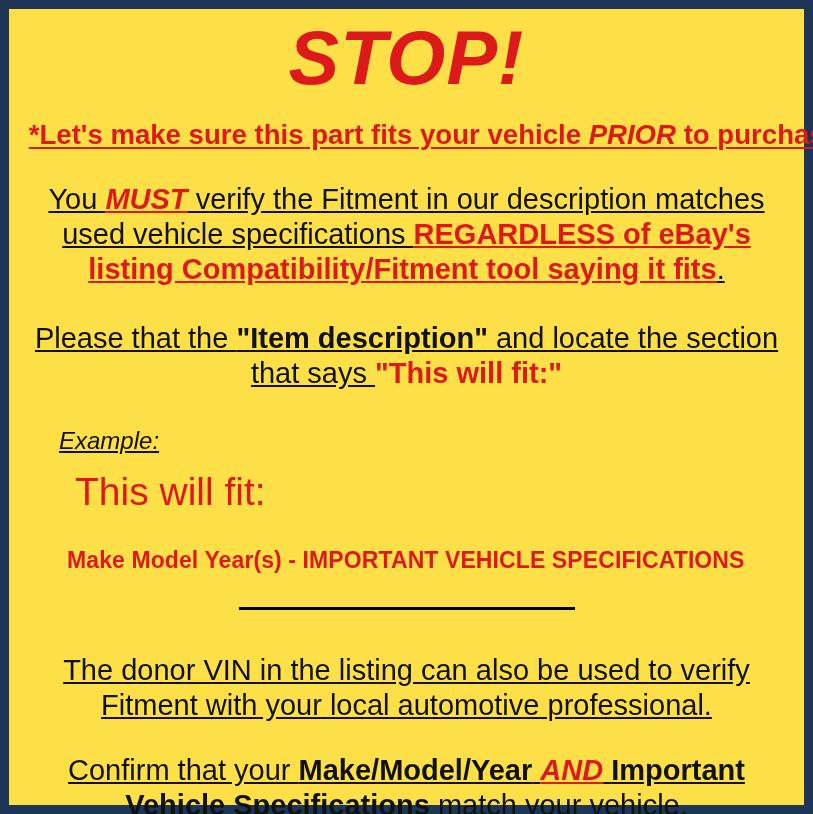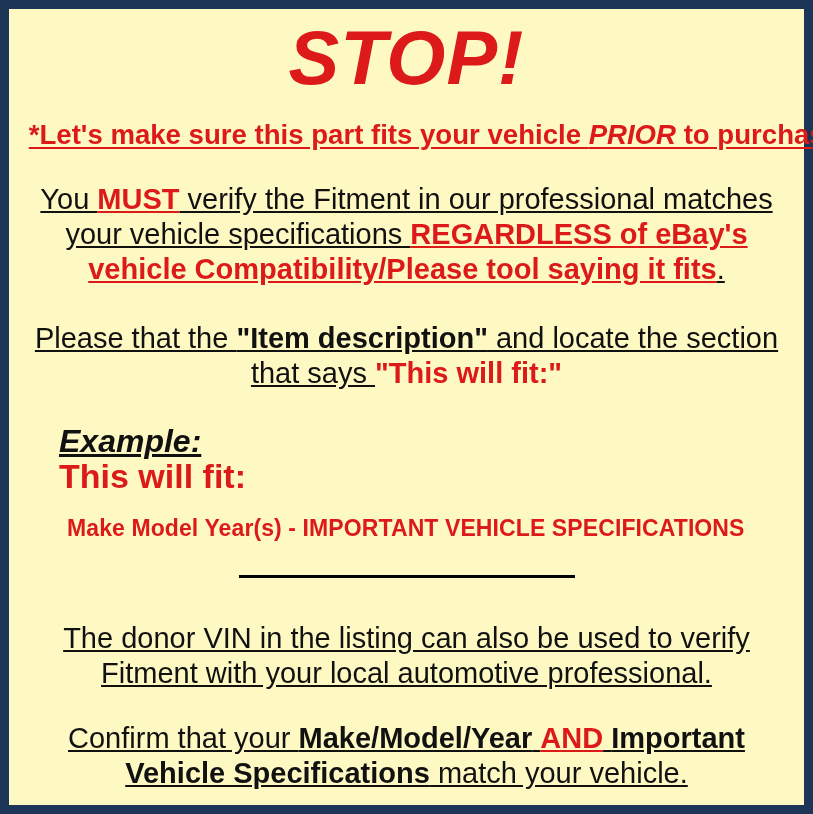--- a/index.html
+++ b/index.html
@@ -13,36 +13,36 @@
     overflow: hidden;
     font-family: "Liberation Sans", "DejaVu Sans", sans-serif;
   }
 
   
   #notice-card {
     box-sizing: border-box;
     width: 813px;
     height: 814px;
     border: 9px solid #1d3557;
-    background: #fef9c3;
+    background: #fde047;
     position: relative;
   }
   #notice-body {
     box-sizing: border-box;
     width: 100%;
     height: 100%;
     padding: 0 14px;
     position: relative;
   }
 
   
   .red        { color: #dd1a1a; }
   .blk        { color: #111111; text-decoration: underline; }
   .b          { font-weight: bold; }
-  .i          { }
+  .i          { font-style: italic; }
   .u          { text-decoration: underline; }
 
   
   #stop-heading {
     margin: 0;
     padding-top: 7px;
     text-align: center;
     color: #dd1a1a;
     font-weight: bold;
     font-style: italic;
@@ -86,33 +86,32 @@
 
   
   #example-block {
     padding-top: 34px;
     padding-left: 36px;
     text-align: left;
   }
   #example-label {
     margin: 0;
     color: #111111;
-    font-size: 32px;
+    font-size: 24px;
     line-height: 32px;
     font-style: italic;
     text-decoration: underline;
     text-underline-offset: 2px;
-    font-weight: bold;
   }
   #example-fit-label {
-    margin: 0;
+    margin: 16px;
     padding-top: 2px;
     color: #dd1a1a;
-    font-weight: bold;
-    font-size: 34px;
+    font-weight: normal;
+    font-size: 39px;
     line-height: 34px;
   }
   #example-spec-line {
     margin: 0;
     padding-top: 20px;
     padding-left: 8px;
     color: #dd1a1a;
     font-weight: bold;
     font-size: 23px;
     line-height: 30px;
@@ -151,21 +150,21 @@
 <div id="notice-card">
   <div id="notice-body">
 
     <div id="stop-heading">STOP!</div>
 
     <div id="subtitle-line">
       <span>*Let's make sure this part fits your vehicle </span><span class="i">PRIOR</span><span> to purchasing*</span>
     </div>
 
     <p class="para" id="para-must">
-      <span class="blk">You </span><span class="red b i u">MUST</span><span class="blk"> verify the Fitment in our professional matches your vehicle specifications </span><span class="red b u">REGARDLESS of eBay's vehicle Compatibility/Please tool saying it fits</span><span class="blk">.</span>
+      <span class="blk">You </span><span class="red b i u">MUST</span><span class="blk"> verify the Fitment in our description matches used vehicle specifications </span><span class="red b u">REGARDLESS of eBay's listing Compatibility/Fitment tool saying it fits</span><span class="blk">.</span>
     </p>
 
     <p class="para" id="para-itemdesc">
       <span class="blk">Please that the </span><span class="blk b">"Item description"</span><span class="blk"> and locate the section that says </span><span class="red b">"This will fit:"</span>
     </p>
 
     <div id="example-block">
       <p id="example-label">Example:</p>
       <p id="example-fit-label">This will fit:</p>
       <p id="example-spec-line">Make Model Year(s) - IMPORTANT VEHICLE SPECIFICATIONS</p>

